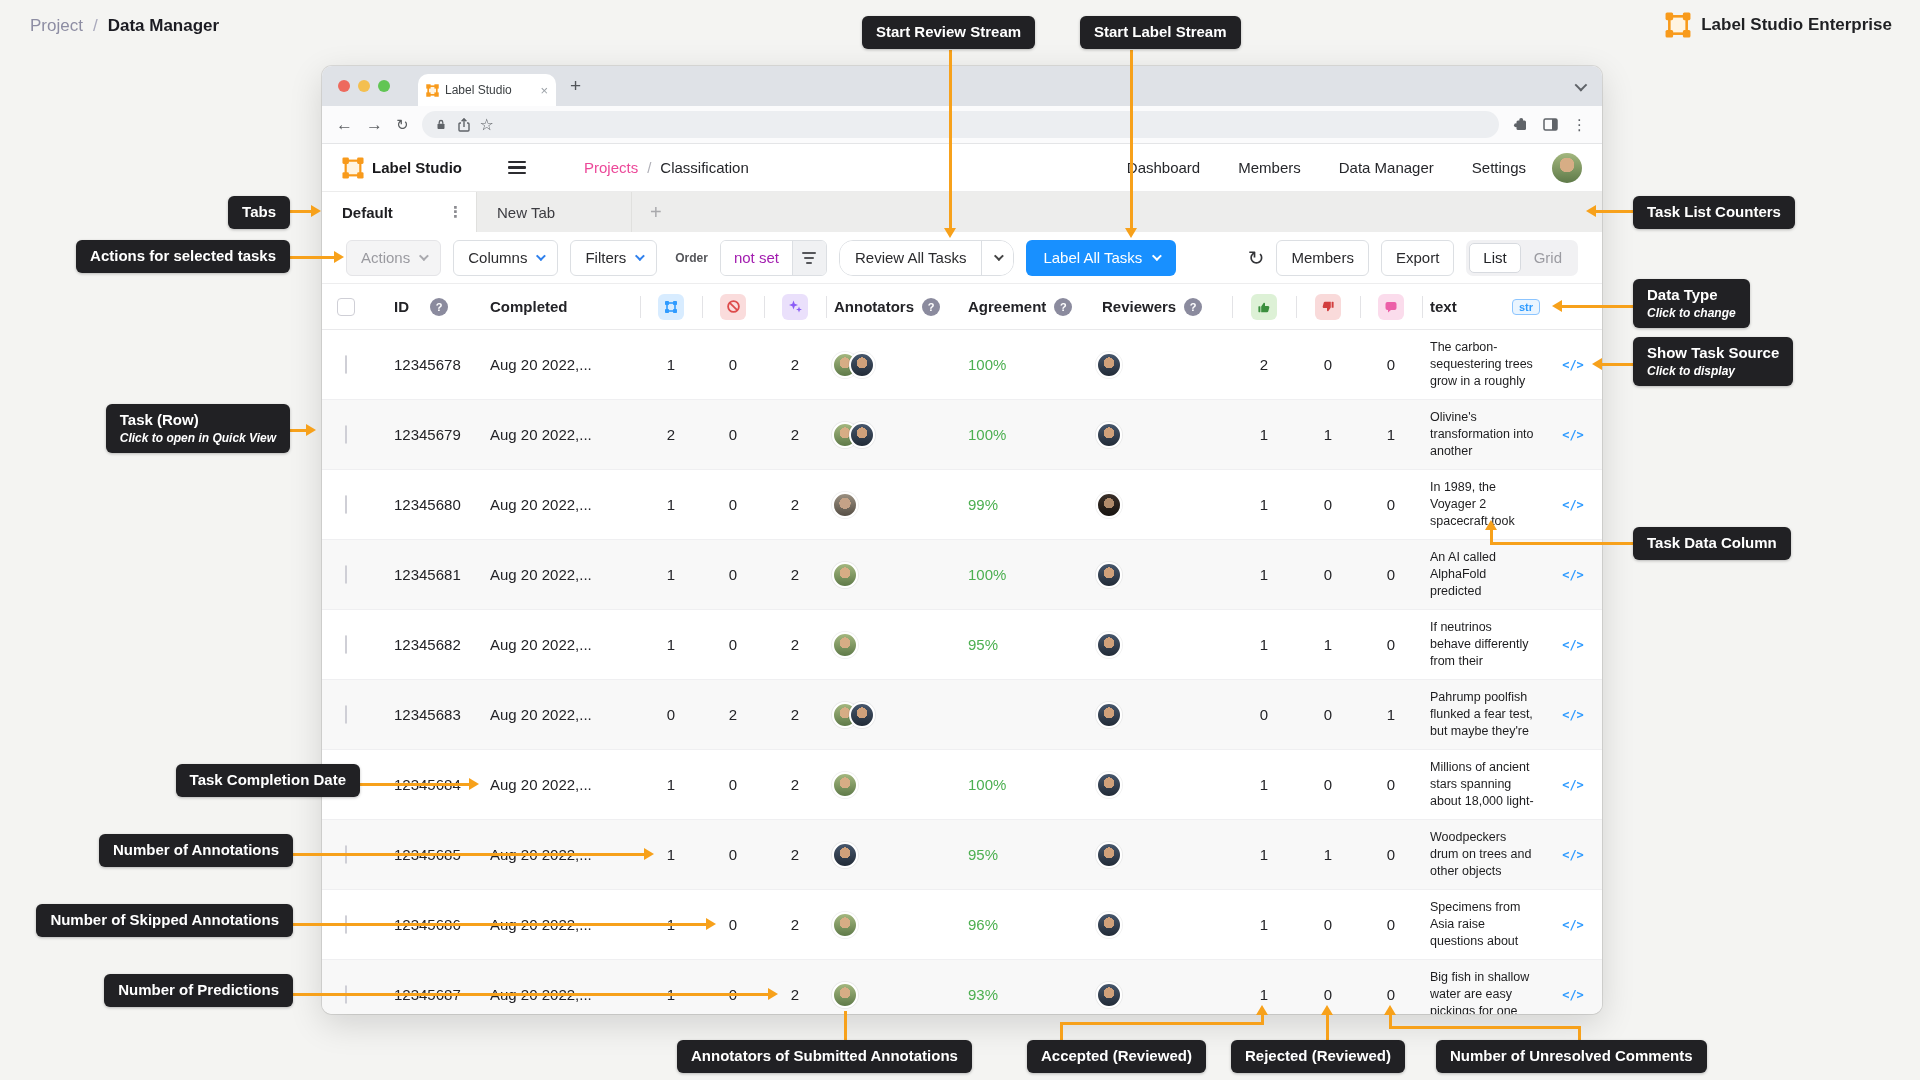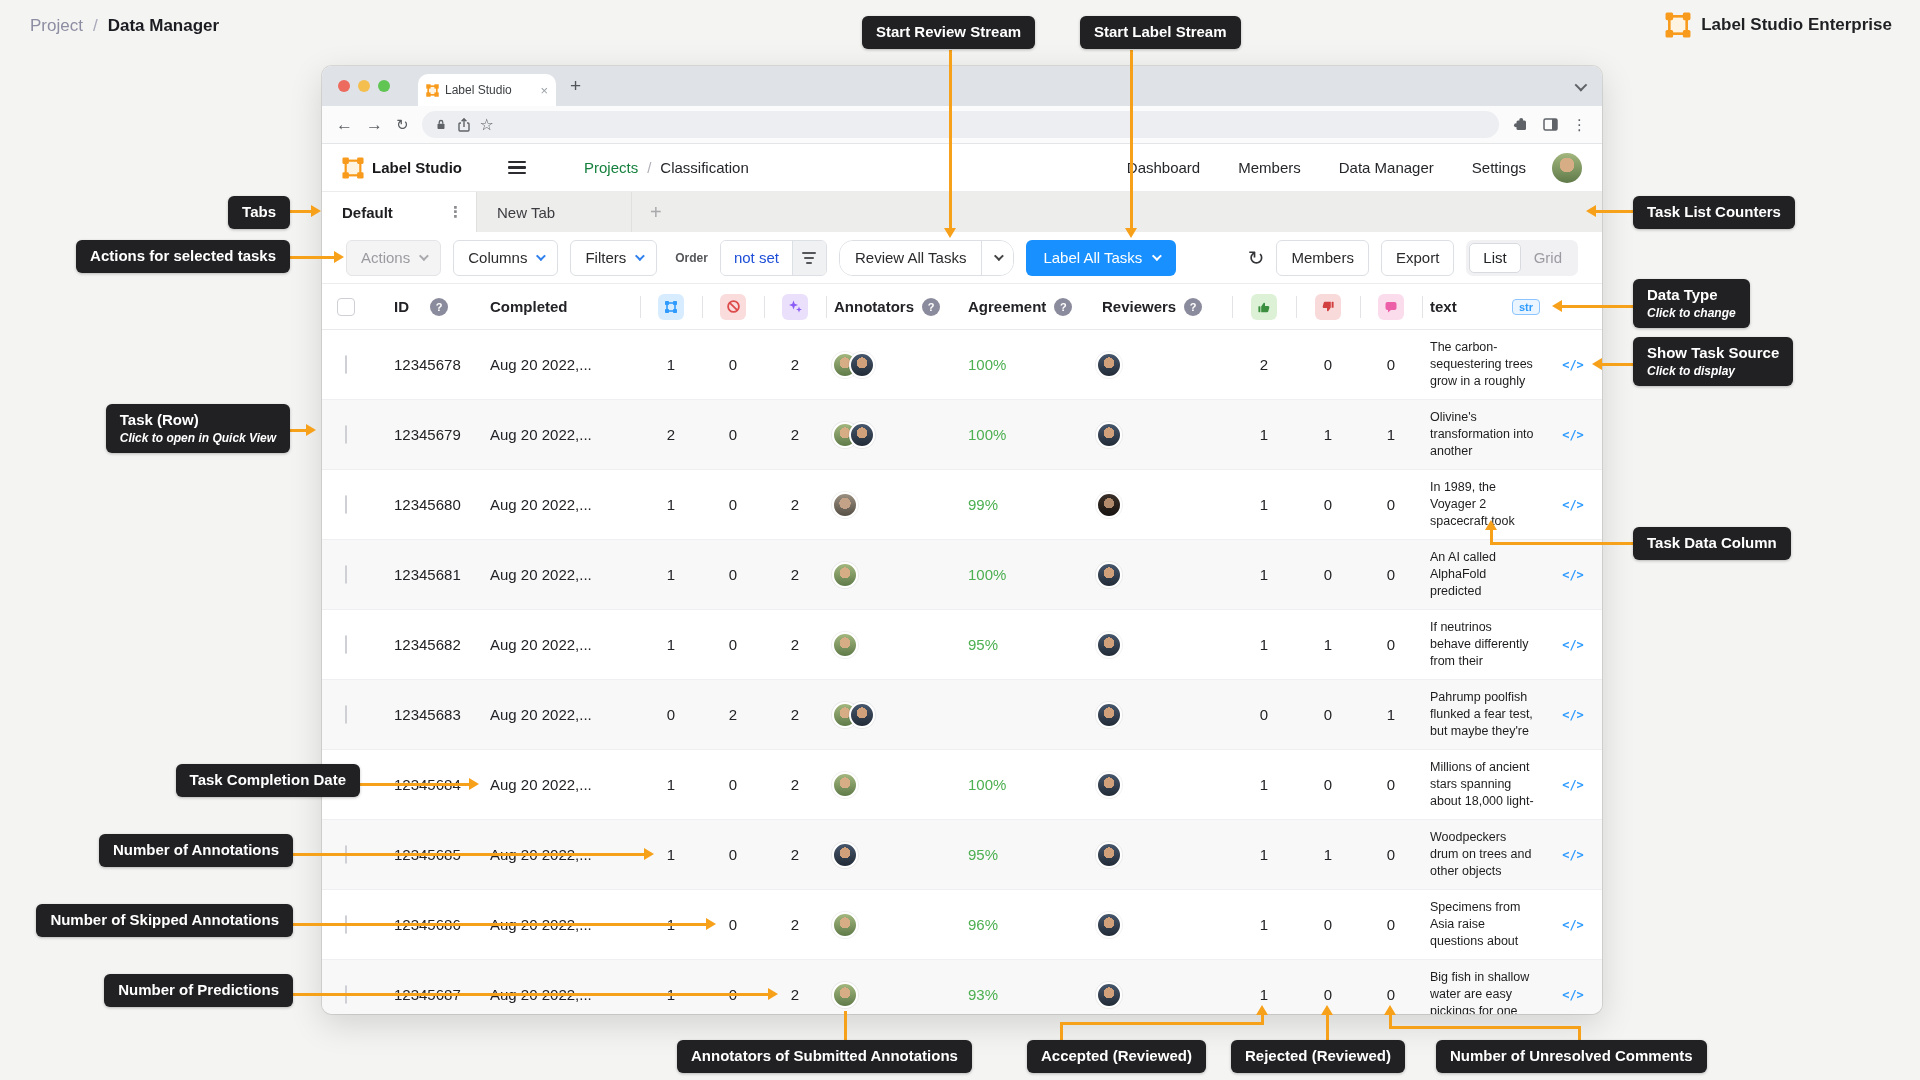--- a/index.html
+++ b/index.html
@@ -43,42 +43,42 @@
   .chrome-ic { display:flex; align-items:center; }
   .star-gl { font-size:16px; color:#5f6368; }
   .kebab-gl { font-size:15px; color:#5f6368; letter-spacing:1px; }
 
   
   .lsheader { height:48px; background:#fff; border-bottom:1px solid #ececec; display:flex; align-items:center; padding:0 20px; }
   .lsheader .brandtxt { font-size:15px; font-weight:700; color:#18181b; margin-left:8px; }
   .hamb { margin-left:46px; width:18px; display:flex; flex-direction:column; gap:3.5px; }
   .hamb i { height:2.2px; background:#2c2c30; border-radius:1px; }
   .proj-bc { margin-left:58px; font-size:15px; display:flex; gap:9px; }
-  .proj-bc .r { color:#15803d; } .proj-bc .s { color:#b0b0b8; } .proj-bc .c { color:#26272b; }
+  .proj-bc .r { color:#ec4899; } .proj-bc .s { color:#b0b0b8; } .proj-bc .c { color:#26272b; }
   .topnav { margin-left:auto; display:flex; align-items:center; gap:38px; font-size:15px; color:#26272b; }
   .avatar { width:30px; height:30px; border-radius:50%; margin-left:26px;
     background:radial-gradient(circle at 50% 40%, #d7ad85 0 31%, rgba(0,0,0,0) 32%), linear-gradient(180deg,#a3b77e,#5f7a49); }
 
   
   .dmtabs { height:40px; background:#ededec; display:flex; align-items:stretch; }
   .dmtab-active { width:155px; background:#fff; display:flex; align-items:center; padding:0 12px 0 20px; font-size:15px; font-weight:700; color:#1f1f22; border-right:1px solid #e0e0de; }
   .dmtab-active .kb { margin-left:auto; color:#8b8b90; font-size:15px; letter-spacing:1px;}
   .dmtab { width:155px; display:flex; align-items:center; padding-left:20px; font-size:15px; color:#3c3c41; border-right:1px solid #e0e0de; }
   .dmtab-add { align-self:center; margin-left:18px; color:#a9a9ac; font-size:20px; }
   .counters { margin-left:auto; display:flex; align-items:center; gap:18px; padding-right:22px; font-size:13px; color:#8b8c8f; }
 
   
   .toolbar { height:52px; background:#fff; display:flex; align-items:center; padding:0 24px; gap:12px; border-bottom:1px solid #ededee; }
   .btn { height:36px; border:1px solid #dcdfe3; border-radius:6px; background:#fff; font-size:15px; color:#2b2b2e; display:inline-flex; align-items:center; gap:9px; padding:0 14px; white-space:nowrap; }
   .btn.disabled { background:#f4f4f5; color:#9a9aa0; border-color:#e4e4e7; }
   .chev { width:7px; height:7px; border-right:2px solid #444; border-bottom:2px solid #444; transform:rotate(45deg) translateY(-2px); }
   .chev.blue { border-color:#2f80ed; } .chev.gray { border-color:#a9a9ae; } .chev.white { border-color:#fff; }
   .order-lab { font-size:12px; color:#55565a; margin-left:6px; font-weight:700;}
   .notset { display:flex; border:1px solid #dcdfe3; border-radius:6px; overflow:hidden; height:36px; }
-  .notset .v { display:flex; align-items:center; padding:0 13px; font-size:15px; color:#1d4ed8; background:#fff; }
+  .notset .v { display:flex; align-items:center; padding:0 13px; font-size:15px; color:#a21caf; background:#fff; }
   .notset .s { width:34px; background:#f0f1f3; border-left:1px solid #dcdfe3; display:flex; flex-direction:column; gap:3px; align-items:center; justify-content:center; }
   .notset .s i { height:2px; background:#55565a; border-radius:1px; display:block; }
   .notset .s i:nth-child(1){width:14px;} .notset .s i:nth-child(2){width:10px;} .notset .s i:nth-child(3){width:6px;}
   .split { display:flex; height:36px; border:1px solid #dcdfe3; border-radius:14px; overflow:hidden; }
   .split .m { display:flex; align-items:center; padding:0 15px; font-size:15px; color:#2b2b2e; background:#fff; }
   .split .c { width:32px; border-left:1px solid #dcdfe3; background:#fff; display:flex; align-items:center; justify-content:center; }
   .btn-primary { height:36px; border:none; border-radius:6px; background:#1890ff; color:#fff; font-size:15px; display:inline-flex; align-items:center; gap:10px; padding:0 17px; }
   .refresh { margin-left:auto; font-size:20px; color:#333438; line-height:1; }
   .viewtoggle { background:#f1f1f3; border-radius:7px; padding:3px; display:flex; }
   .viewtoggle .seg { height:30px; display:flex; align-items:center; padding:0 13px; font-size:15px; border-radius:5px; color:#9b9ba1; }

